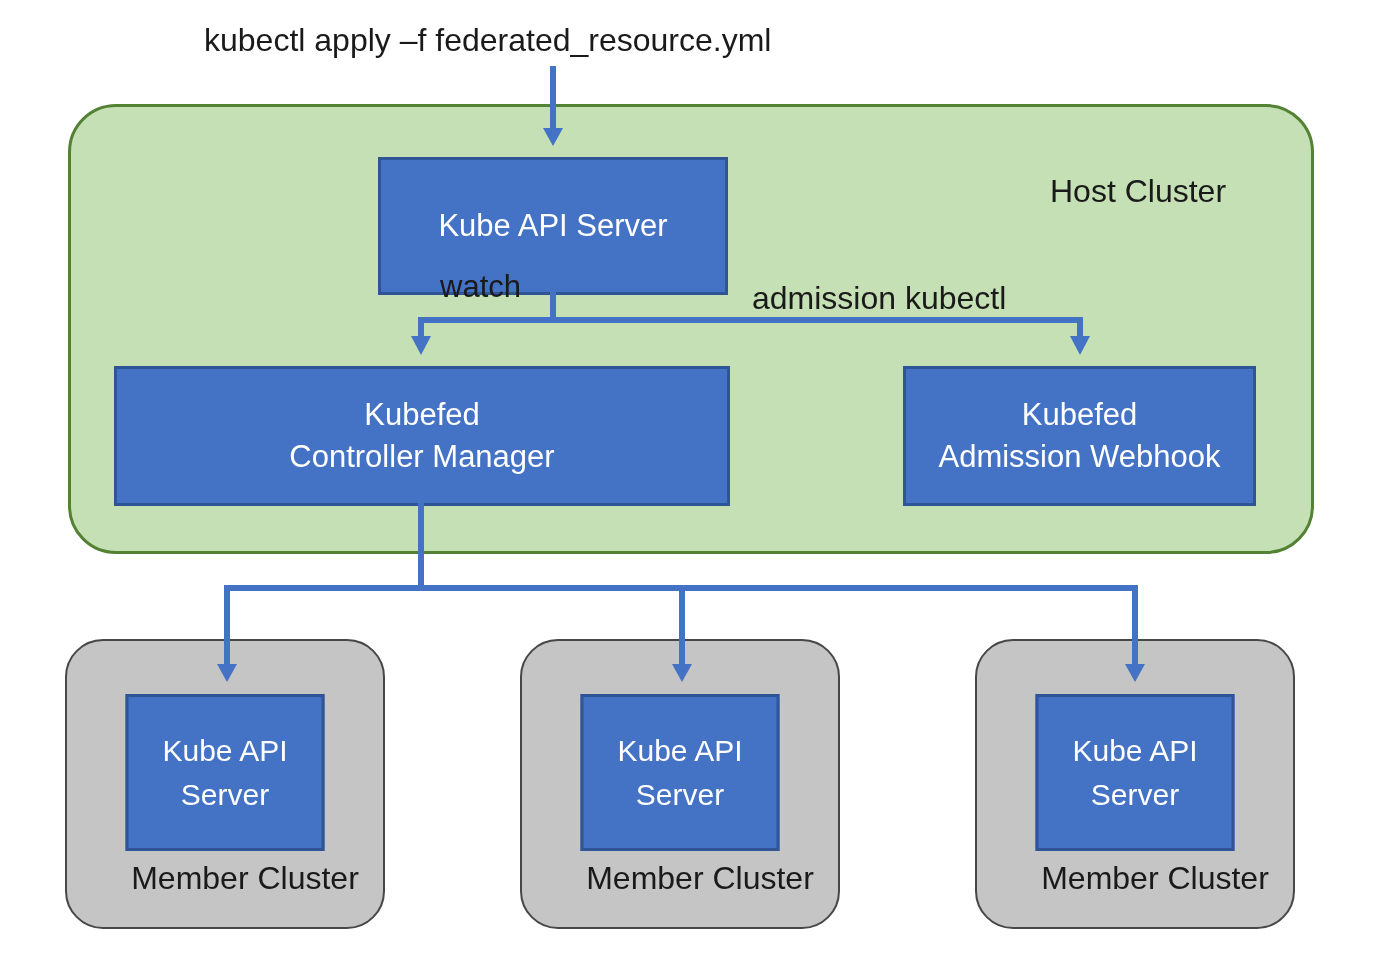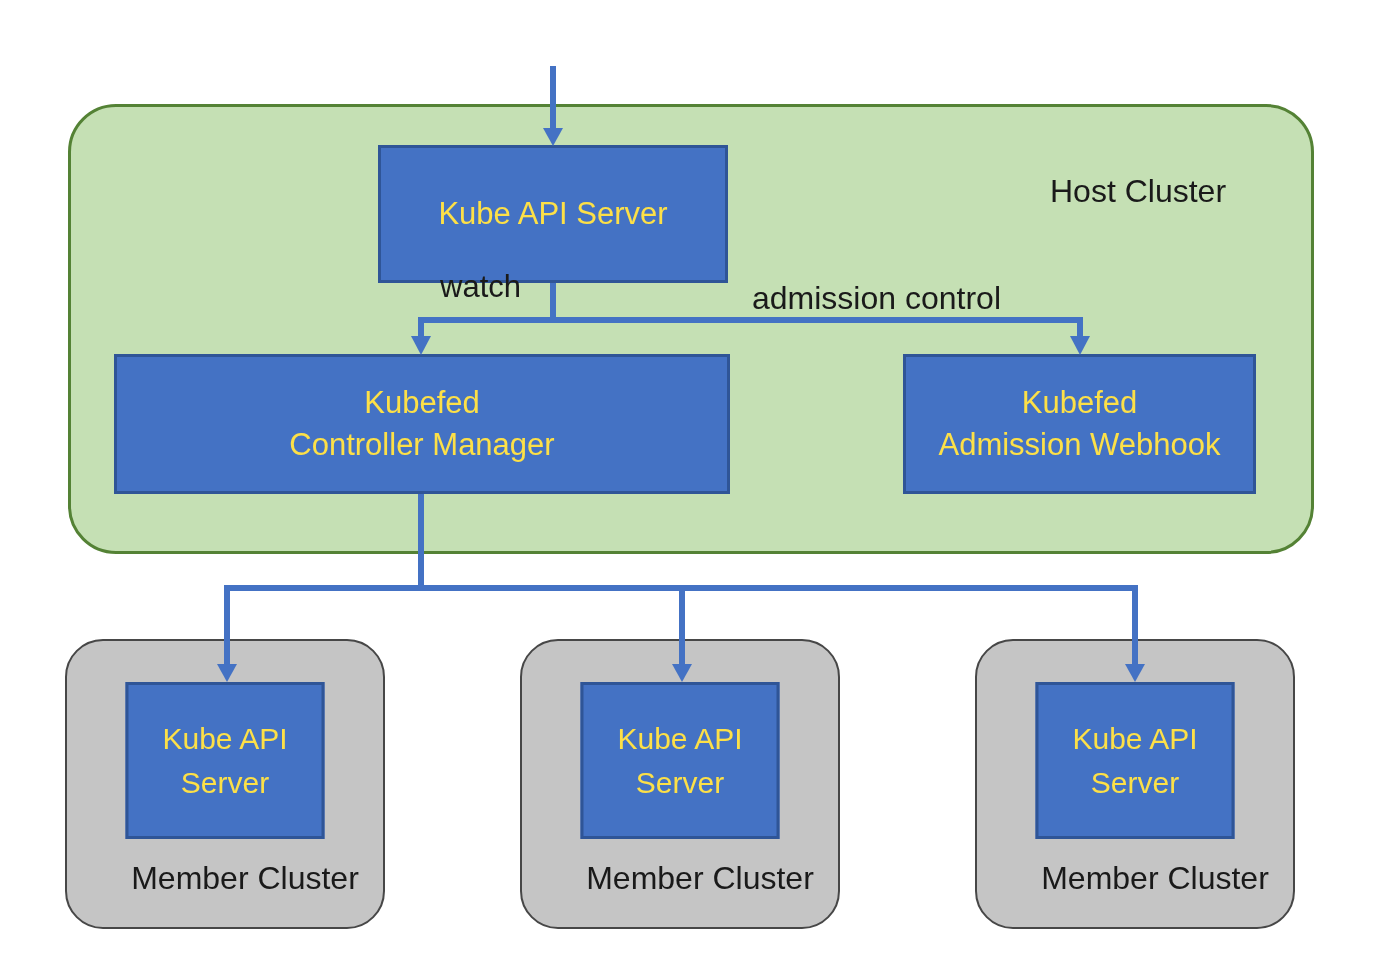--- a/index.html
+++ b/index.html
@@ -12,23 +12,23 @@
   body{background:#ffffff;font-family:"Liberation Sans",sans-serif;}
   .canvas{position:relative;width:1394px;height:962px;background:#ffffff;overflow:hidden;}
 
   .cmd{position:absolute;left:204px;top:22px;font-size:32px;color:var(--text);white-space:nowrap;z-index:4;}
 
   .host{position:absolute;left:68px;top:104px;width:1246px;height:450px;
         background:var(--host-fill);border:3px solid var(--host-border);border-radius:48px;z-index:1;}
   .host-label{position:absolute;left:1050px;top:146px;font-size:32px;color:var(--text);white-space:nowrap;z-index:4;margin-top:27px;}
 
   .node{position:absolute;background:var(--node-fill);border:3px solid var(--node-border);
-        color:#fde047;font-size:31px;line-height:42px;text-align:center;
+        color:#ffffff;font-size:31px;line-height:42px;text-align:center;
         display:flex;align-items:center;justify-content:center;
-        white-space:pre-line;z-index:2;}
+        white-space:pre-line;z-index:2;margin-top:12px;}
   .node-api-host{left:378px;top:145px;width:350px;height:138px;}
   .node-cm{left:114px;top:354px;width:616px;height:140px;}
   .node-aw{left:903px;top:354px;width:353px;height:140px;}
 
   .edge-label{position:absolute;font-size:31px;color:var(--text);white-space:nowrap;z-index:4;}
   .lbl-watch{left:440px;top:269px;}
   .lbl-admission{left:752px;top:280px;font-size:32px;}
 
   .member{position:absolute;top:639px;width:320px;height:290px;
           background:var(--member-fill);border:2.5px solid var(--member-border);border-radius:38px;z-index:1;}
@@ -43,32 +43,33 @@
   svg.connectors{position:absolute;left:0;top:0;width:1394px;height:962px;z-index:3;
           pointer-events:none;color:var(--arrow);}
   svg.connectors path{stroke:currentColor;stroke-width:6;fill:none;}
   svg.connectors polygon{fill:currentColor;stroke:none;}
 </style>
 </head>
 <body>
 
 <div class="canvas">
 
+  <div class="cmd">kubectl apply –f federated_resource.yml</div>
 
   <div class="host"></div>
   <div class="host-label">Host Cluster</div>
 
   <div class="node node-api-host">Kube API Server</div>
   <div class="node node-cm">Kubefed
 Controller Manager</div>
   <div class="node node-aw">Kubefed
 Admission Webhook</div>
 
   <div class="edge-label lbl-watch">watch</div>
-  <div class="edge-label lbl-admission">admission control</div>
+  <div class="edge-label lbl-admission">admission kubectl</div>
 
   <div class="member member-1">
     <div class="node node-member">Kube API Server</div>
     <div class="member-label">Member Cluster</div>
   </div>
   <div class="member member-2">
     <div class="node node-member">Kube API Server</div>
     <div class="member-label">Member Cluster</div>
   </div>
   <div class="member member-3">

